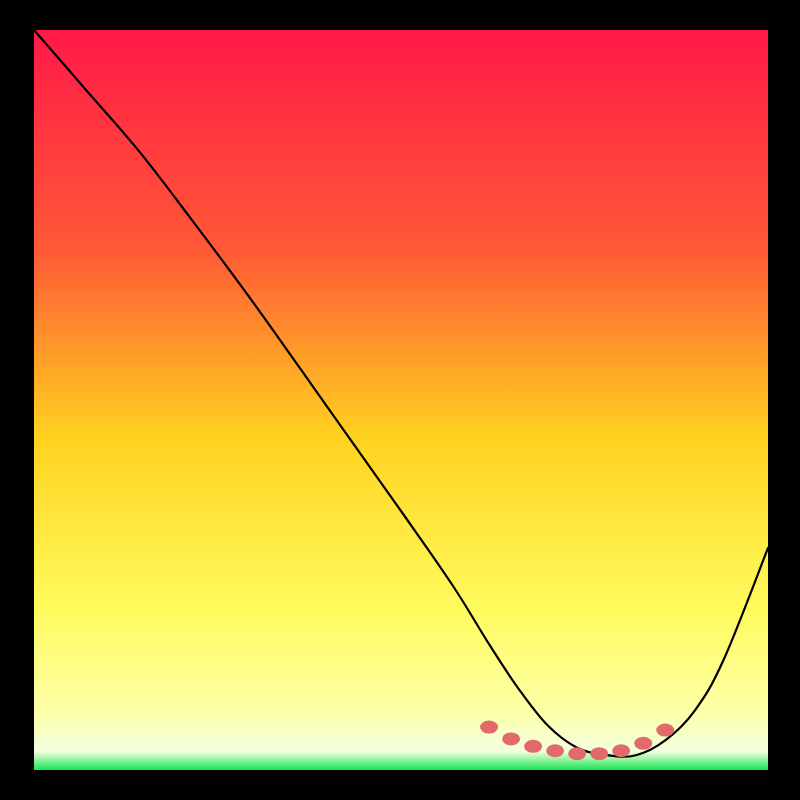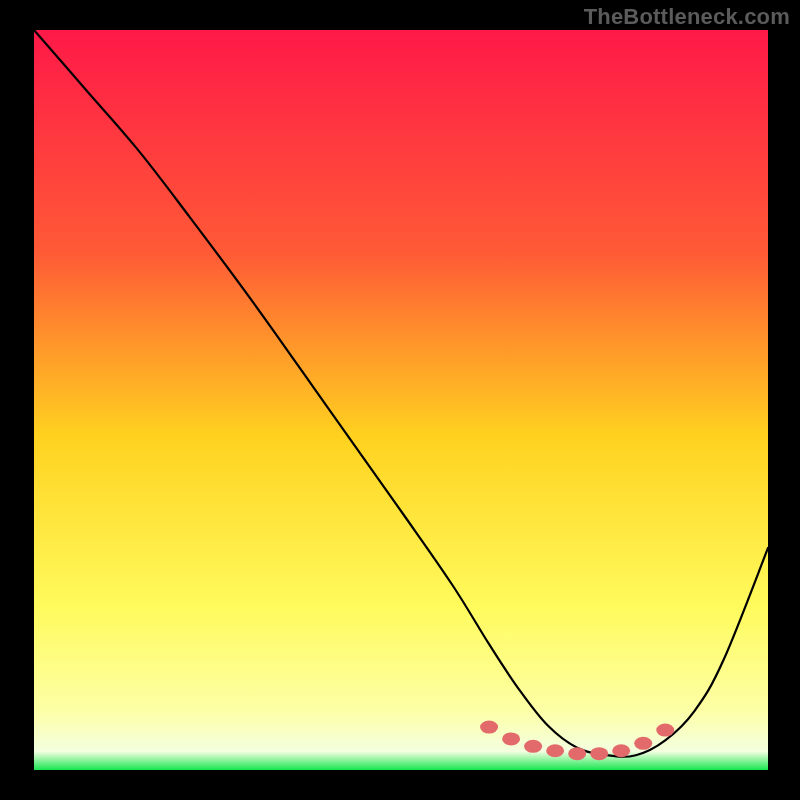--- a/index.html
+++ b/index.html
@@ -38,21 +38,20 @@
     display: block;
     width: 734px;
     height: 740px;
   }
 </style>
 </head>
 <body>
 
 <div class="stage">
 
-  <div class="watermark">TheBottleneck.com</div>
 
   <div class="plot">
     <svg viewBox="0 0 734 740" preserveAspectRatio="none">
       <defs>
         <linearGradient id="bg-grad" x1="0" y1="0" x2="0" y2="1">
         <stop offset="0%" stop-color="#ff1948"></stop>
             <stop offset="30%" stop-color="#ff5a36"></stop>
             <stop offset="55.00000000000001%" stop-color="#ffd21f"></stop>
             <stop offset="78%" stop-color="#fffb5d"></stop>
             <stop offset="92%" stop-color="#fdffa6"></stop>

